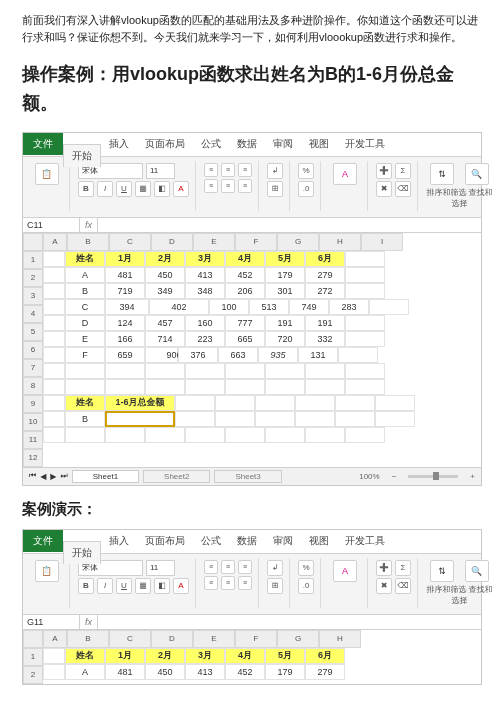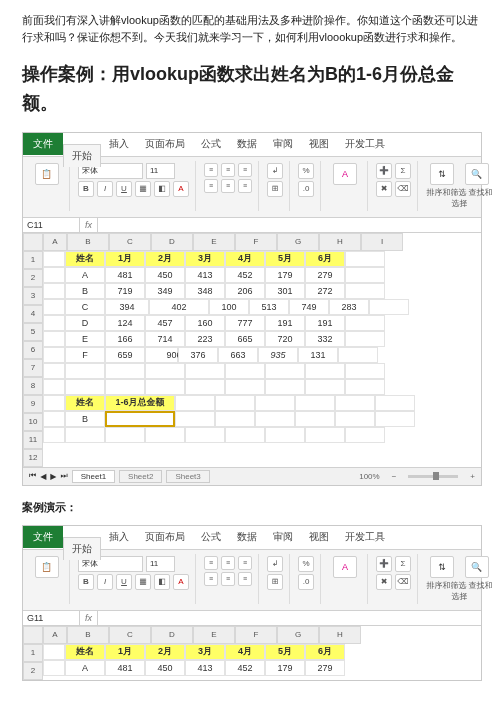--- a/index.html
+++ b/index.html
@@ -1,20 +1,20 @@
 <!DOCTYPE html>
 <html><head>
 <meta charset="utf-8">
 <style>
   body { margin:0; font-family: "Microsoft YaHei", Arial, sans-serif; background:#fff; color:#222; width:504px; }
   .page { padding:12px 22px 30px 22px; }
   .title { font-weight:bold; font-size:15px; text-align:center; margin:8px 0 12px; }
   .intro { font-size:11px; line-height:1.55; margin-bottom:14px; }
   .h2 { font-weight:bold; font-size:18px; line-height:1.6; margin:6px 0 14px; }
-  .h3 { font-weight:bold; font-size:11px; margin:14px 0 10px; }
+  .h3 { font-weight:bold; font-size:15px; margin:14px 0 10px; }
 
   .excel { border:1px solid #c9c9c9; background:#fff; font-size:9px; color:#333; margin-bottom:10px; position:relative; }
   .ribbon-tabs { display:flex; align-items:flex-start; background:#fff; border-bottom:1px solid #d0d0d0; }
   .tab-file { background:#1e7e34; color:#fff; padding:4px 10px; font-size:10px; }
   .tab { padding:4px 8px; font-size:10px; color:#444; }
   .tab.active { background:#f5f5f5; border:1px solid #d0d0d0; border-bottom:none; position:relative; top:11px; }
   .ribbon-body { display:flex; background:#f4f4f4; border-bottom:1px solid #d0d0d0; padding:4px 6px 6px; gap:6px; }
   .rb-group { border-right:1px solid #dcdcdc; padding:2px 6px 2px 2px; display:flex; flex-direction:column; gap:2px; }
   .rb-group:last-child { border-right:none; }
   .rb-row { display:flex; gap:3px; align-items:center; }
@@ -37,21 +37,21 @@
   .colhdrs { display:flex; }
   .colhdr { height:16px; background:#eee; border:1px solid #d7d7d7; display:flex; align-items:center; justify-content:center; font-size:8px; color:#555;}
   .grid { display:flex; flex-direction:column; }
   .grow { display:flex; }
   .cell { height:16px; border:1px solid #e3e3e3; display:flex; align-items:center; padding:0 3px; background:#fff; font-size:9px; color:#333; box-sizing:border-box;}
   .cell.hdr-yellow { background:#ffff66; font-weight:bold; justify-content:center;}
   .cell.center { justify-content:center; }
   .cell.sel-yellow { outline:2px solid #d0a000; outline-offset:-2px; }
 
   .sheet-tabs { display:flex; align-items:center; border-top:1px solid #d0d0d0; background:#f1f1f1; padding:2px 6px; font-size:8px; gap:4px;}
-  .sheet-tab { background:#fff; border:1px solid #ccc; padding:1px 8px; }
+  .sheet-tab { background:#fff; border:1px solid #ccc; padding:1px 20px; }
   .sheet-tab.inactive { background:#f1f1f1; color:#777;}
   .zoom { margin-left:auto; display:flex; align-items:center; gap:12px; color:#666;}
   .zoom .bar { width:50px; height:3px; background:#ccc; position:relative;}
   .zoom .knob { width:6px; height:8px; background:#888; position:absolute; top:-3px; left:50%;}
 </style>
 </head>
 <body>
 
 <div class="page">
   <div class="intro">前面我们有深入讲解vlookup函数的匹配的基础用法及多种进阶操作。你知道这个函数还可以进行求和吗？保证你想不到。今天我们就来学习一下，如何利用vloookup函数进行求和操作。</div>

